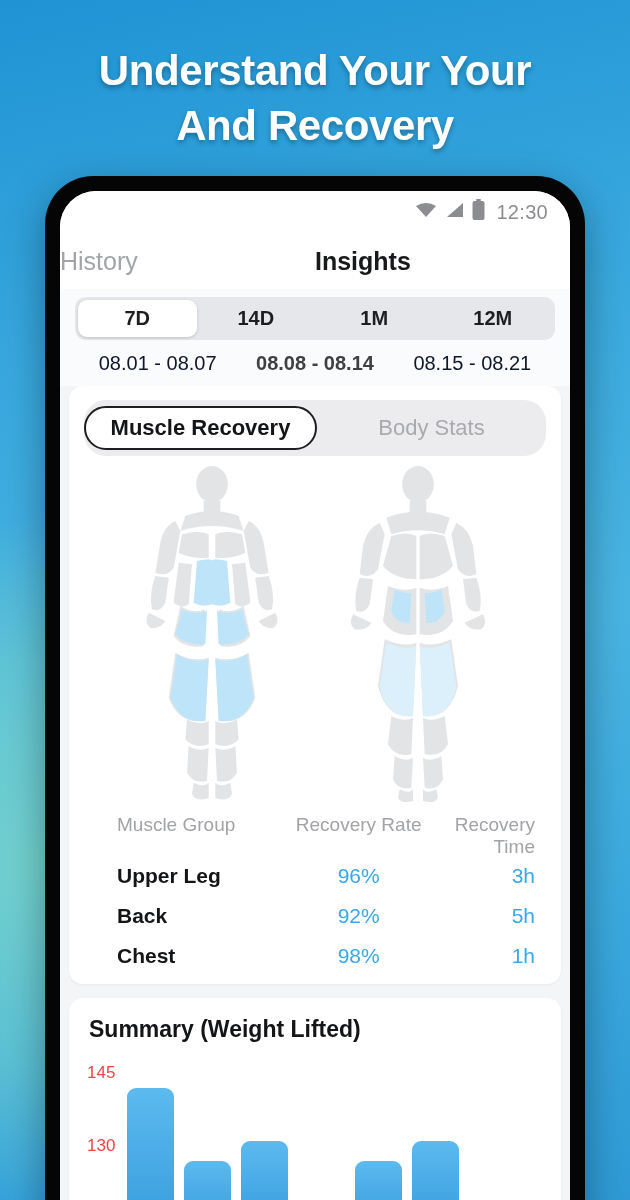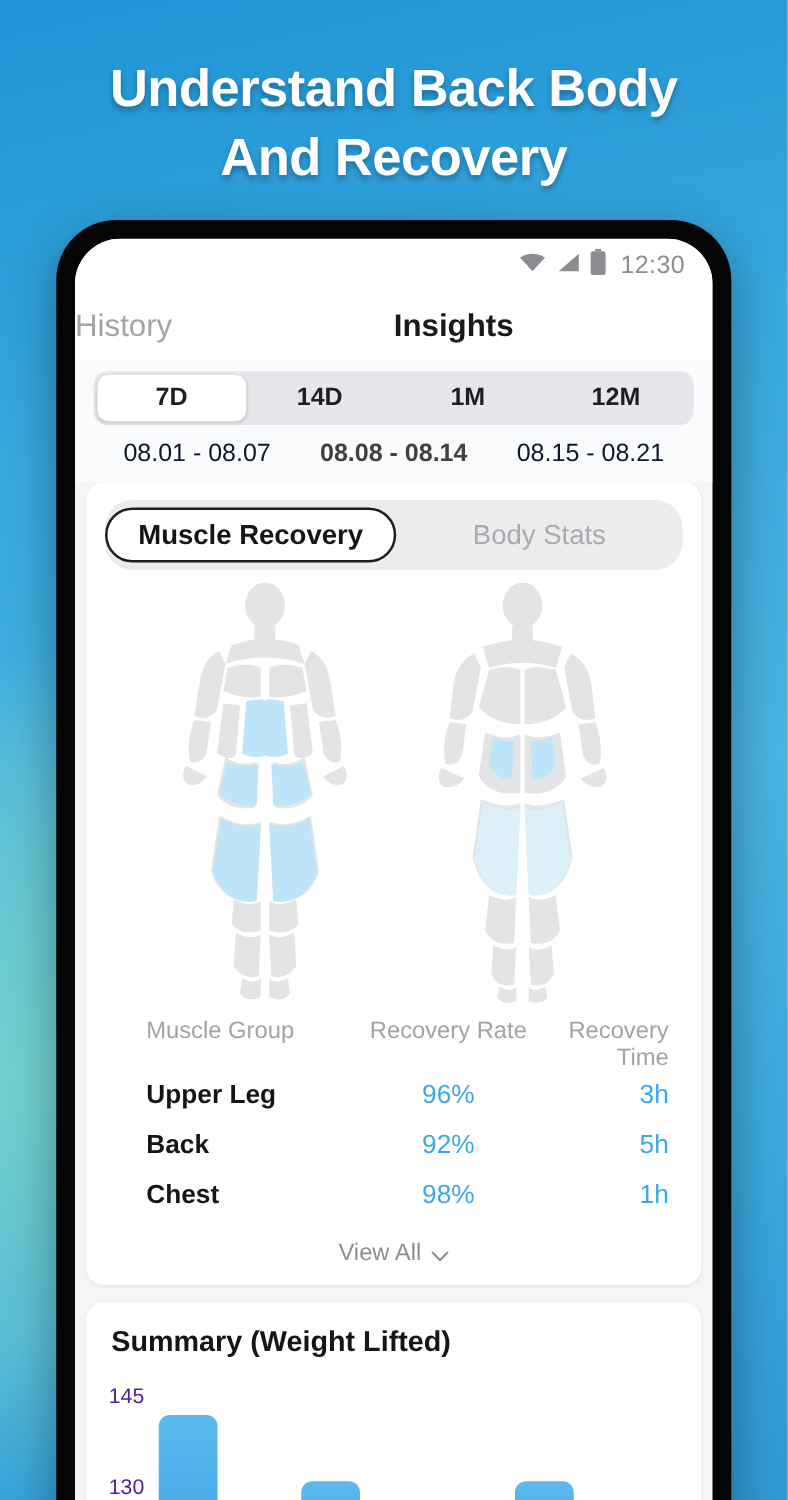--- a/index.html
+++ b/index.html
@@ -165,41 +165,41 @@
     font-size:23px; font-weight:bold; color:#141517;
     padding:0 0 0 20px;
   }
   #chartarea {
     position:relative;
     height:170px;
     margin-top:6px;
   }
   .ytick {
     position:absolute; left:18px;
-    font-size:17px; color:#4c1d95;
+    font-size:17px; color:#ef4444;
     transform:translateY(-50%);
   }
   #bars {
     position:absolute;
     left:58px; right:10px; bottom:0; top:0;
   }
   .bar {
     position:absolute; bottom:0;
     width:47px;
     background:linear-gradient(180deg,#5cbaee 0%,#3a9fdf 100%);
     border-radius:9px 9px 0 0;
   }
 </style>
 </head>
 <body>
 
 <div id="bg"></div>
 
 <div id="headline">
-  <div>Understand Back Body</div>
+  <div>Understand Your Your</div>
   <div>And Recovery</div>
 </div>
 
 <div id="phone">
   <div id="screen">
 
     <div id="statusbar">
       <span class="sb-icon">
         <svg width="24" height="18" viewBox="0 0 24 18">
             <path d="M2 5 Q12 -1 22 5 L12 16 Z" fill="#8b8d91"></path>
@@ -336,26 +336,20 @@
             <div class="c3">5h</div>
           </div>
           <div class="trow">
             <div class="c1">Chest</div>
             <div class="c2">98%</div>
             <div class="c3">1h</div>
           </div>
         </div>
       </div>
 
-      <div id="viewall">
-        <span>View All</span>
-        <svg width="14" height="9" viewBox="0 0 14 9">
-          <path d="M1 1 L7 7 L13 1" stroke="#8b8d91" stroke-width="1.6" fill="none" stroke-linecap="round"></path>
-        </svg>
-      </div>
     </div>
 
     <div id="sumcard">
       <div id="sumtitle">Summary (Weight Lifted)</div>
       <div id="chartarea">
         <div class="ytick" id="yt0" style="top: 24.2857px;">145</div>
         <div class="ytick" id="yt1" style="top: 97.1429px;">130</div>
         <div id="bars">
             <div class="bar" style="left: 0px; height: 131.143px;"></div>
             <div class="bar" style="left: 57px; height: 58.2857px;"></div>

